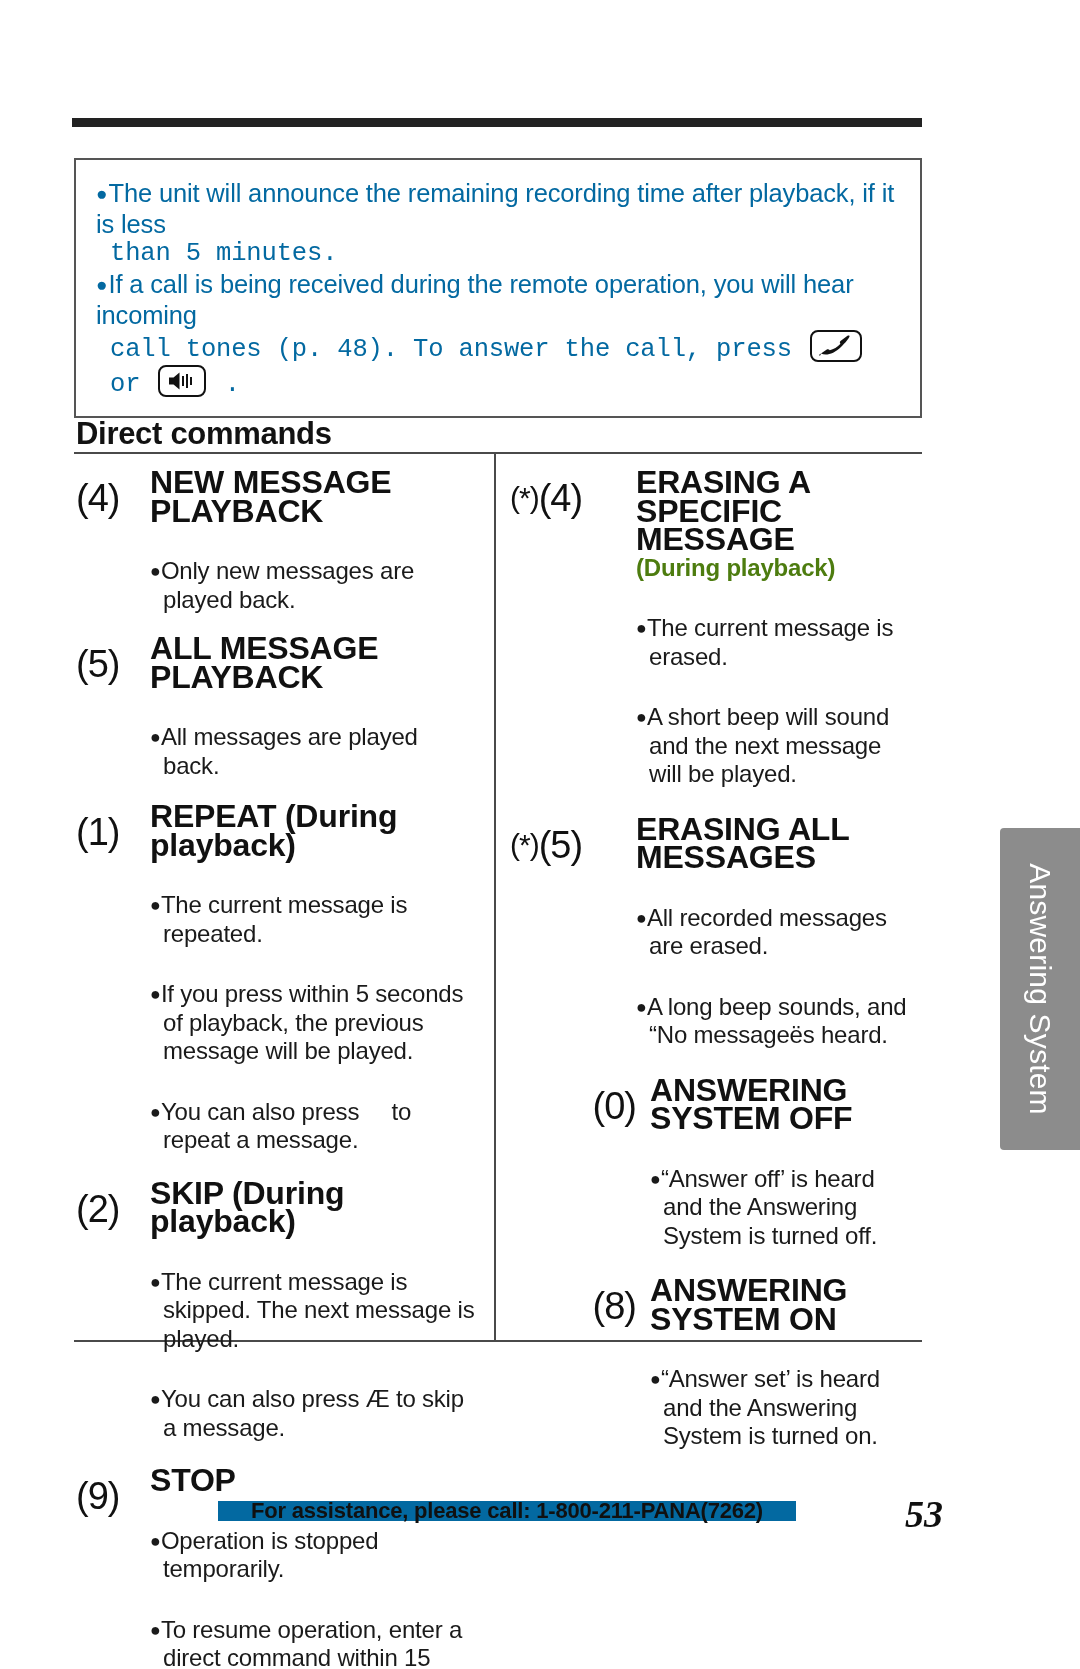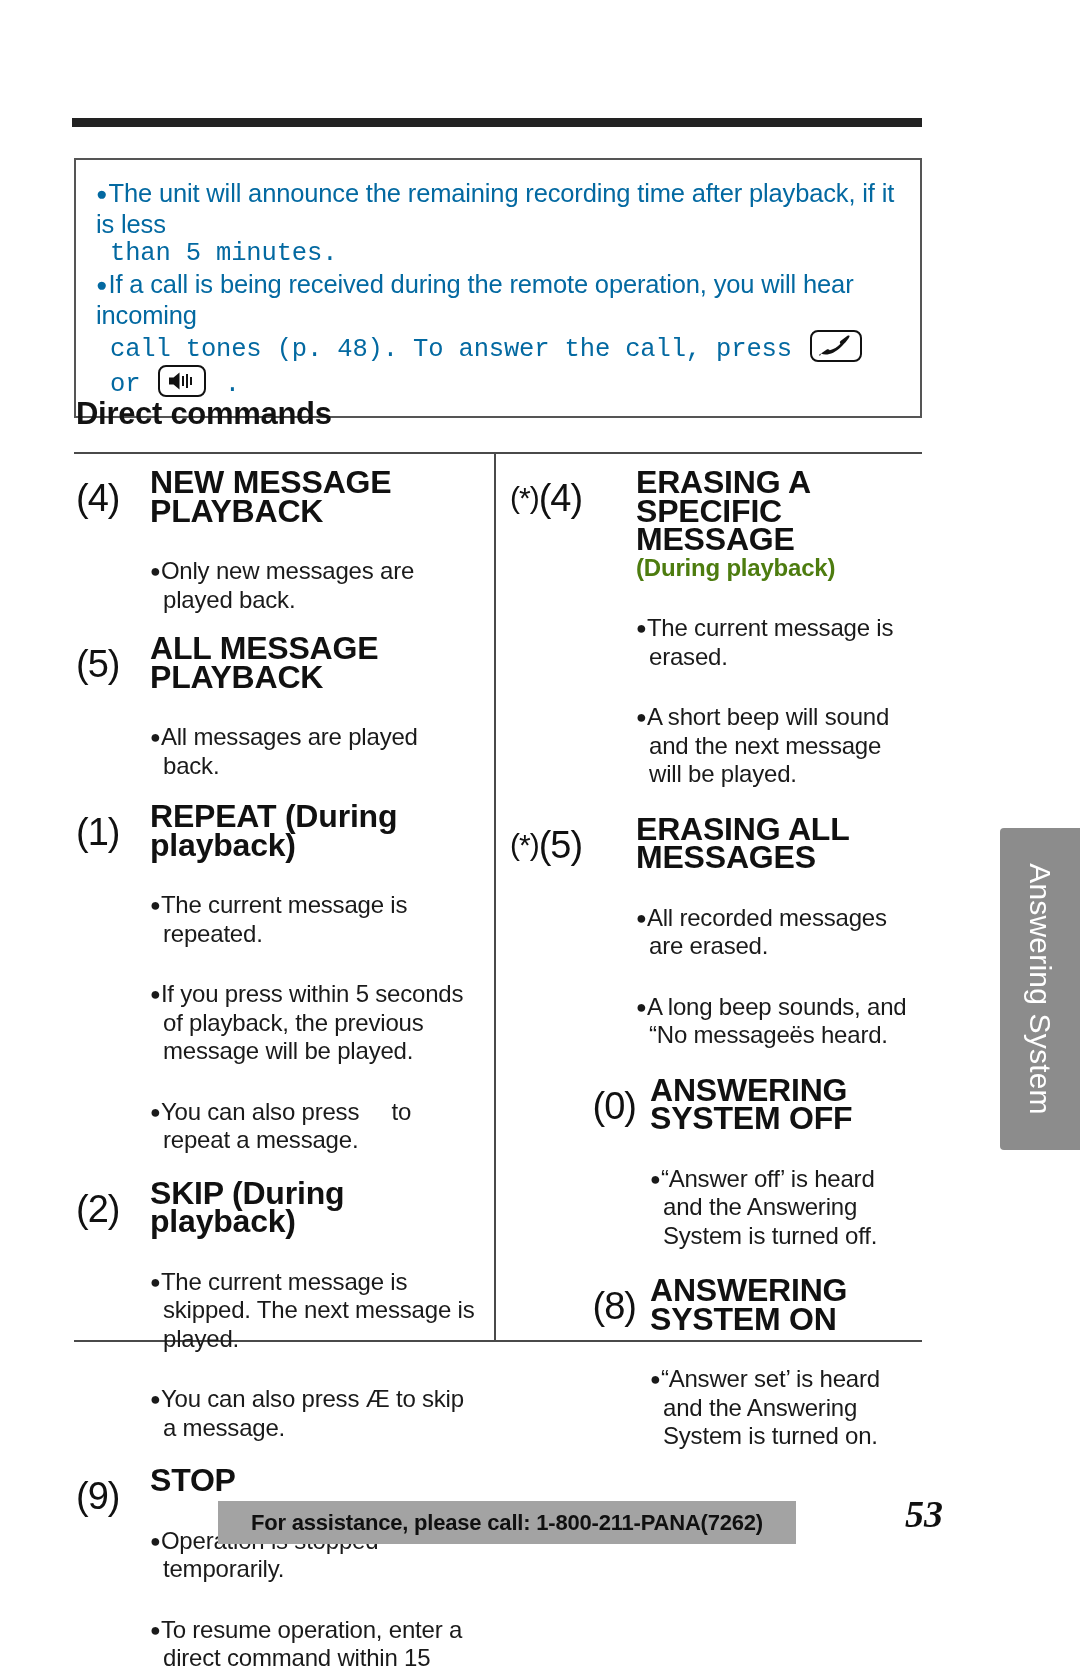--- a/index.html
+++ b/index.html
@@ -81,21 +81,21 @@
   .key-sp {
     width: 44px;
     height: 28px;
   }
   .key-sp svg { position:absolute; left:8px; top:4px; }
 
   
   .section-heading {
     position: absolute;
     left: 76px;
-    top: 396px;
+    top: 416px;
     font-size: 31px;
     font-weight: 700;
     letter-spacing: -0.3px;
     color: #121212;
   }
 
   
   .cmd-table {
     position: absolute;
     left: 74px;
@@ -208,22 +208,22 @@
     letter-spacing: 0.2px;
     white-space: nowrap;
   }
 
   
   .footer-bar {
     position: absolute;
     left: 218px;
     top: 1501px;
     width: 578px;
-    height: 43px;
-    background: #a3a3a3;
+    height: 20px;
+    background: #0369a1;
     display: flex;
     align-items: center;
     justify-content: center;
   }
   .footer-text {
     font-size: 22px;
     font-weight: 700;
     color: #101010;
     letter-spacing: -0.2px;
   }

